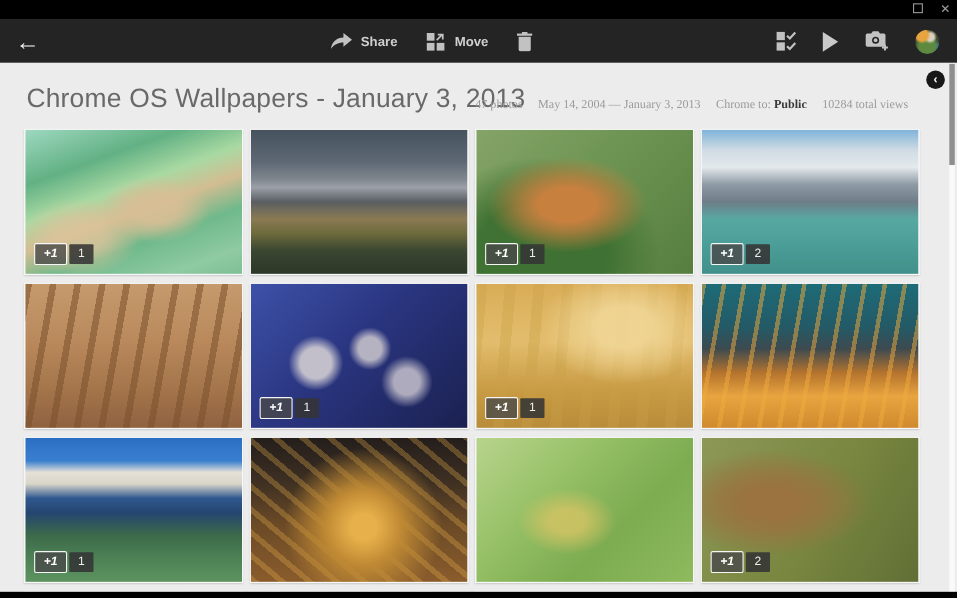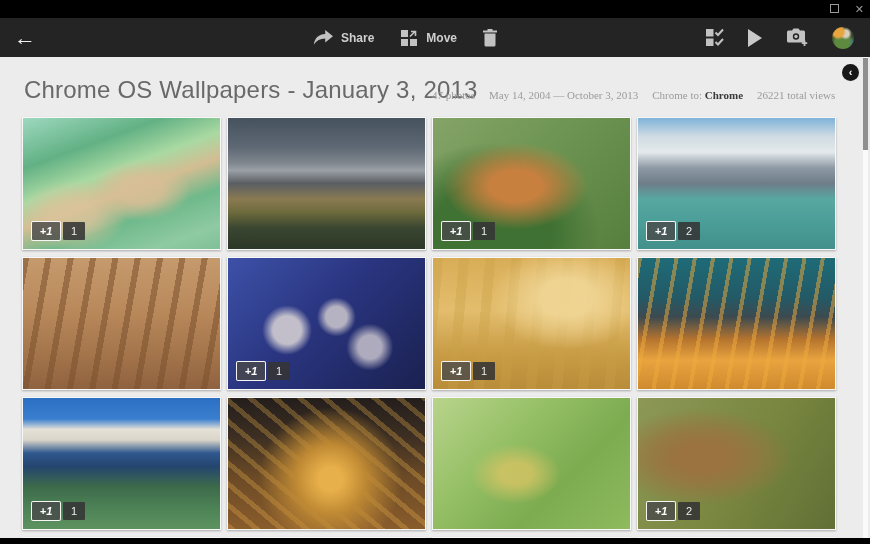--- a/index.html
+++ b/index.html
@@ -9,21 +9,21 @@
 
   
   .titlebar { position:absolute; top:0; left:0; width:100%; height:18px; background:#000; z-index:40; }
   .win-controls { position:absolute; right:6px; top:0; height:18px; display:flex; align-items:center; gap:16px; }
   .win-btn { color:#9a9a9a; font-size:11px; line-height:18px; cursor:pointer; }
   .win-max { width:9px; height:9px; border:1.5px solid #9a9a9a; display:inline-block; }
 
   
   .toolbar { position:absolute; top:18px; left:0; width:100%; height:39px; background:#242424; z-index:30; }
   .back-arrow { position:absolute; left:12px; top:7px; width:26px; height:26px; color:#f0f0f0; font-size:22px; line-height:25px; text-align:center; cursor:pointer; }
-  .actions { position:absolute; left:313px; top:0; height:39px; display:flex; align-items:center; gap:26px; }
+  .actions { position:absolute; left:300px; top:0; height:39px; display:flex; align-items:center; gap:26px; }
   .action { display:flex; align-items:center; gap:8px; cursor:pointer; }
   .action-label { color:#cfcfcf; font-size:12px; font-weight:bold; }
   .right-icons { position:absolute; right:16px; top:0; height:39px; display:flex; align-items:center; gap:24px; }
   .ticon { display:block; }
   .play-tri { width:0; height:0; border-left:14px solid #c9c9c9; border-top:9px solid transparent; border-bottom:9px solid transparent; cursor:pointer; }
   .avatar { width:22px; height:22px; border-radius:50%; cursor:pointer;
     background:
       radial-gradient(circle at 28% 22%, #e8a43f 0 22%, rgba(0,0,0,0) 34%),
       radial-gradient(circle at 62% 30%, #d8cfc0 0 16%, rgba(0,0,0,0) 30%),
       radial-gradient(circle at 48% 68%, #5d8a3f 0 38%, rgba(0,0,0,0) 62%),
@@ -148,23 +148,23 @@
         <circle cx="10" cy="8.5" r="1.7" fill="#c2c2c2"></circle>
         <path d="M18.5 12.5 L18.5 18 M15.8 15.2 L21.2 15.2" stroke="#c2c2c2" stroke-width="1.8"></path>
       </svg>
       <div class="avatar"></div>
     </div>
   </div>
 
   <h1 class="page-title">Chrome OS Wallpapers - January 3, 2013</h1>
   <div class="meta">
     <span>47 photos</span>
-    <span>May 14, 2004 — October 3, 2013</span>
-    <span><span>Chrome to:</span> <b>Chrome</b></span>
-    <span>26221 total views</span>
+    <span>May 14, 2004 — January 3, 2013</span>
+    <span><span>Chrome to:</span> <b>Public</b></span>
+    <span>10284 total views</span>
   </div>
   <div class="back-circle">‹</div>
 
   <div class="grid">
     <figure class="photo ph-0">
       <div class="badge">
         <span class="plus">+1</span>
         <span class="cnt">1</span>
       </div>
     </figure>

